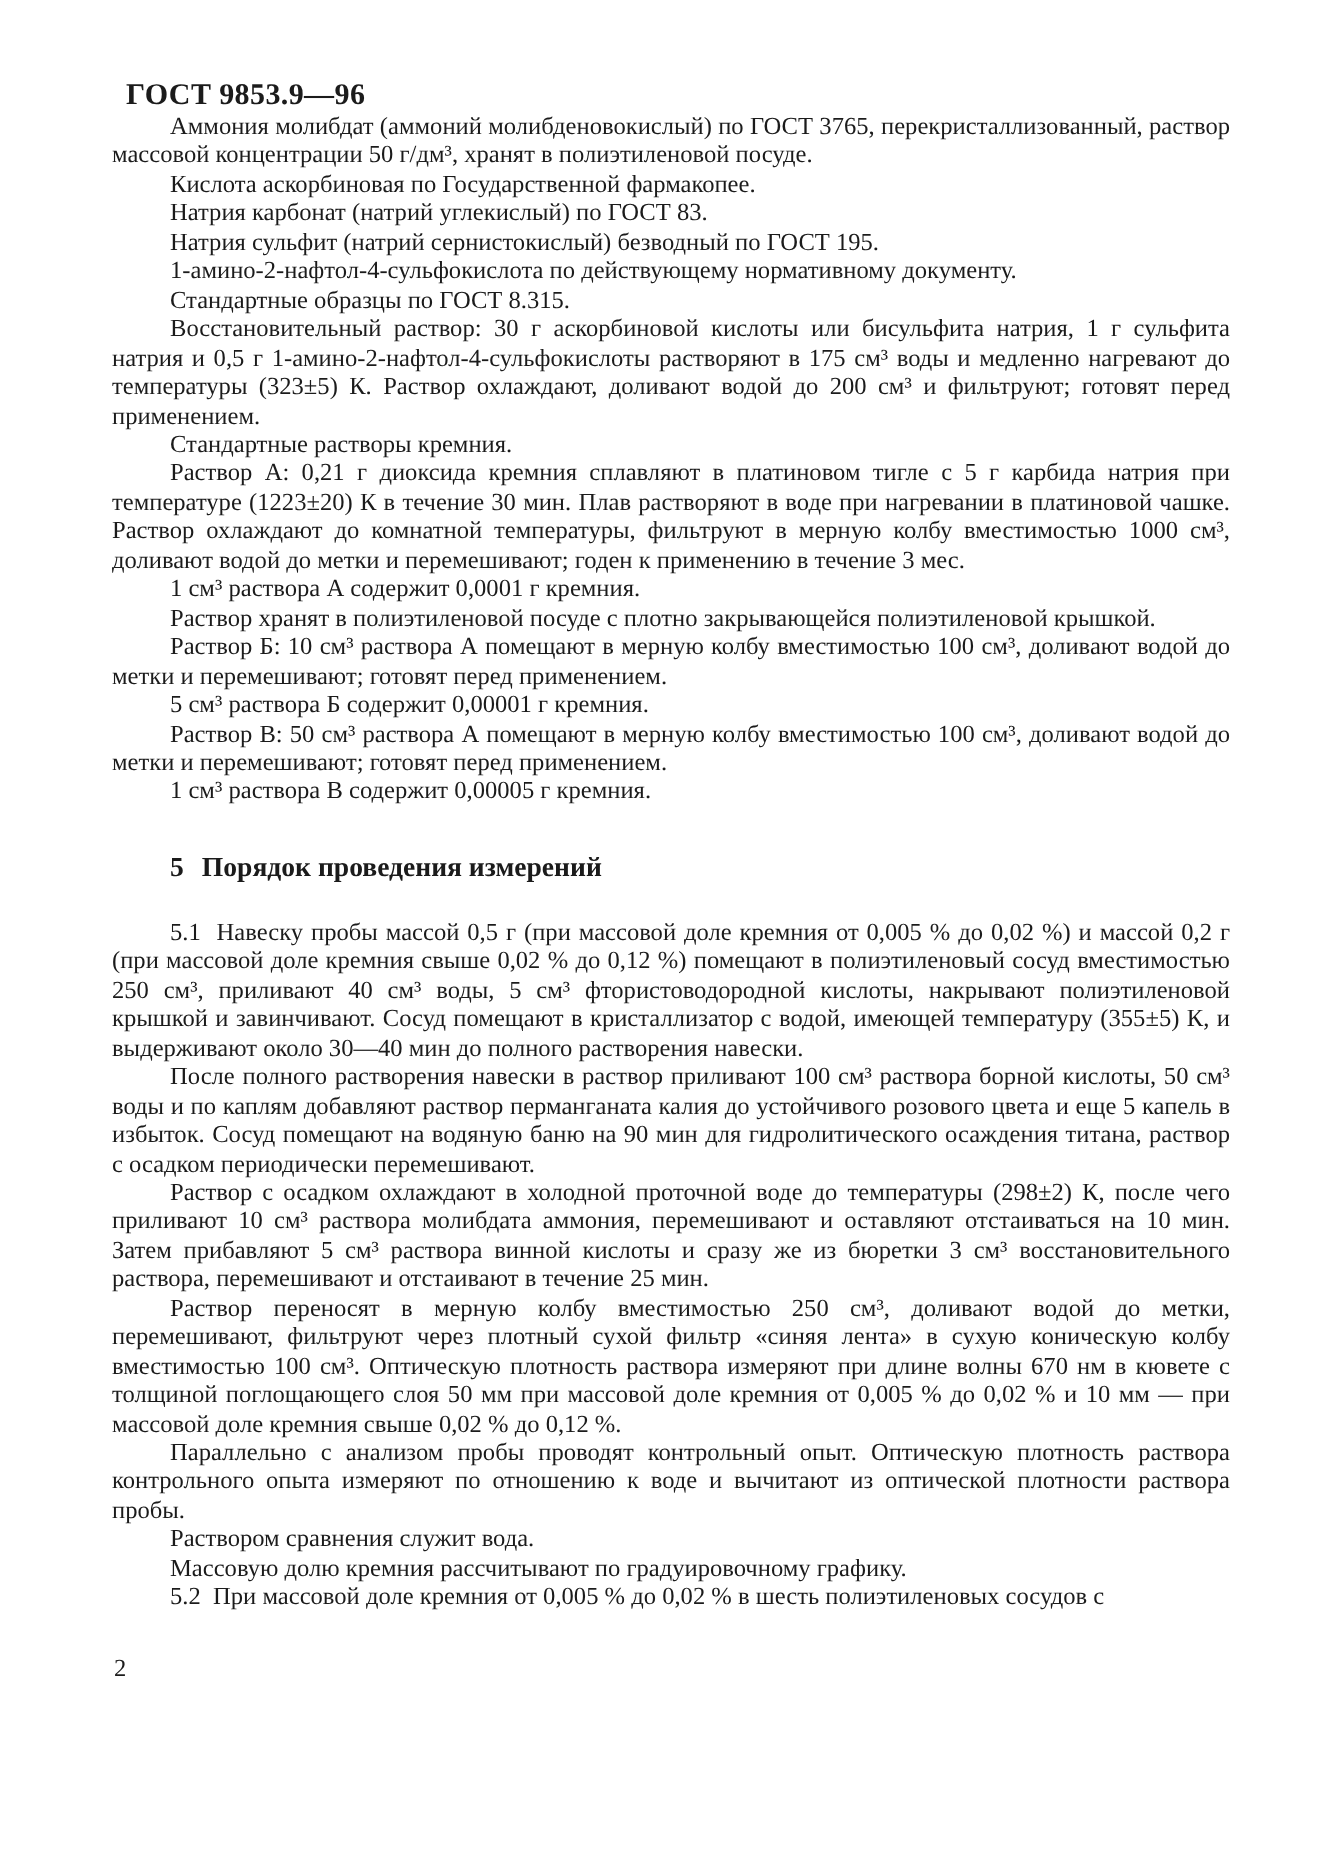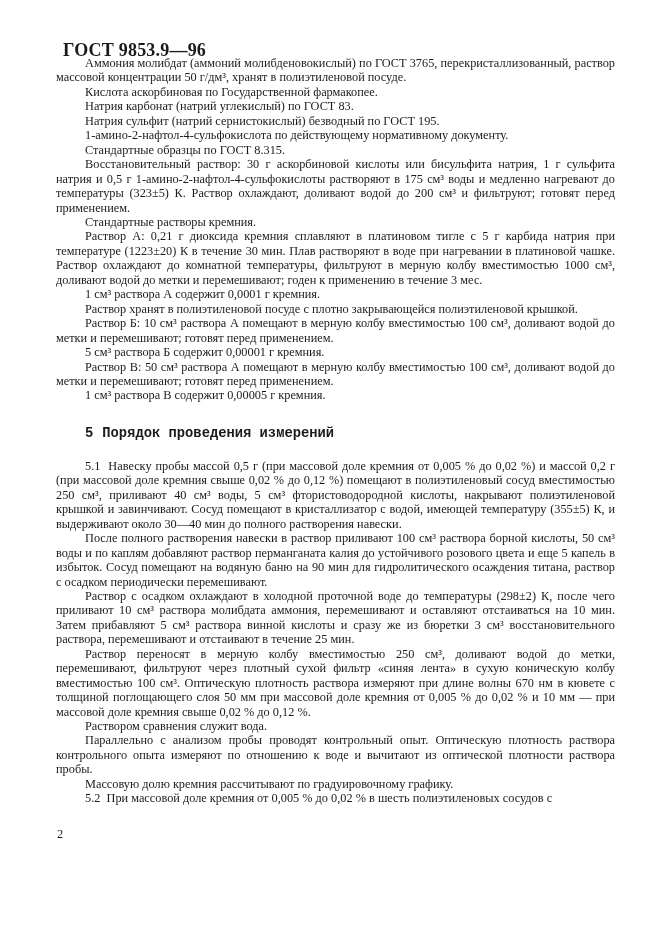--- a/index.html
+++ b/index.html
@@ -13,21 +13,21 @@
     height: 936px;
     background: #ffffff;
     overflow: hidden;
     font-family: "Liberation Serif", "DejaVu Serif", serif;
     color: #1b1b1b;
   }
   .doc-header {
     position: absolute;
     left: 63px;
     top: 40px;
-    font-size: 18px;
+    font-size: 15px;
     font-weight: bold;
     letter-spacing: 0.2px;
     white-space: nowrap;
   }
   .body-text {
     position: absolute;
     left: 56px;
     top: 56px;
     width: 559px;
     font-size: 12.3px;
@@ -40,21 +40,20 @@
     text-indent: 29px;
   }
   .section-heading {
     margin: 23px 0 17px 0;
     padding: 0;
     text-indent: 29px;
     font-size: 13.8px;
     line-height: 16px;
     font-weight: bold;
     text-align: left;
-    font-family: Liberation Mono, monospace;
   }
   .section-heading .section-number {
     margin-right: 9px;
   }
   .page-number {
     position: absolute;
     left: 57px;
     top: 827px;
     font-size: 12.3px;
   }
@@ -85,22 +84,22 @@
     <p>1 см³ раствора В содержит 0,00005 г кремния.</p>
 
     <h2 class="section-heading">
       <span class="section-number">5</span><span>Порядок проведения измерений</span>
     </h2>
 
     <p>5.1&nbsp; Навеску пробы массой 0,5 г (при массовой доле кремния от 0,005 % до 0,02 %) и массой 0,2 г (при массовой доле кремния свыше 0,02 % до 0,12 %) помещают в полиэтиленовый сосуд вместимостью 250 см³, приливают 40 см³ воды, 5 см³ фтористоводородной кислоты, накрывают полиэтиленовой крышкой и завинчивают. Сосуд помещают в кристаллизатор с водой, имеющей температуру (355±5) К, и выдерживают около 30—40 мин до полного растворения навески.</p>
     <p>После полного растворения навески в раствор приливают 100 см³ раствора борной кислоты, 50 см³ воды и по каплям добавляют раствор перманганата калия до устойчивого розового цвета и еще 5 капель в избыток. Сосуд помещают на водяную баню на 90 мин для гидролитического осаждения титана, раствор с осадком периодически перемешивают.</p>
     <p>Раствор с осадком охлаждают в холодной проточной воде до температуры (298±2) К, после чего приливают 10 см³ раствора молибдата аммония, перемешивают и оставляют отстаиваться на 10 мин. Затем прибавляют 5 см³ раствора винной кислоты и сразу же из бюретки 3 см³ восстановительного раствора, перемешивают и отстаивают в течение 25 мин.</p>
     <p>Раствор переносят в мерную колбу вместимостью 250 см³, доливают водой до метки, перемешивают, фильтруют через плотный сухой фильтр «синяя лента» в сухую коническую колбу вместимостью 100 см³. Оптическую плотность раствора измеряют при длине волны 670 нм в кювете с толщиной поглощающего слоя 50 мм при массовой доле кремния от 0,005 % до 0,02 % и 10 мм — при массовой доле кремния свыше 0,02 % до 0,12 %.</p>
+    <p>Параллельно с анализом пробы проводят контрольный опыт. Оптическую плотность раствора контрольного опыта измеряют по отношению к воде и вычитают из оптической плотности раствора пробы.</p>
     <p>Раствором сравнения служит вода.</p>
-    <p>Параллельно с анализом пробы проводят контрольный опыт. Оптическую плотность раствора контрольного опыта измеряют по отношению к воде и вычитают из оптической плотности раствора пробы.</p>
     <p>Массовую долю кремния рассчитывают по градуировочному графику.</p>
     <p>5.2&nbsp; При массовой доле кремния от 0,005 % до 0,02 % в шесть полиэтиленовых сосудов с</p>
 
   </div>
 
   <div class="page-number">2</div>
 
 </div>
 
 </body></html>

